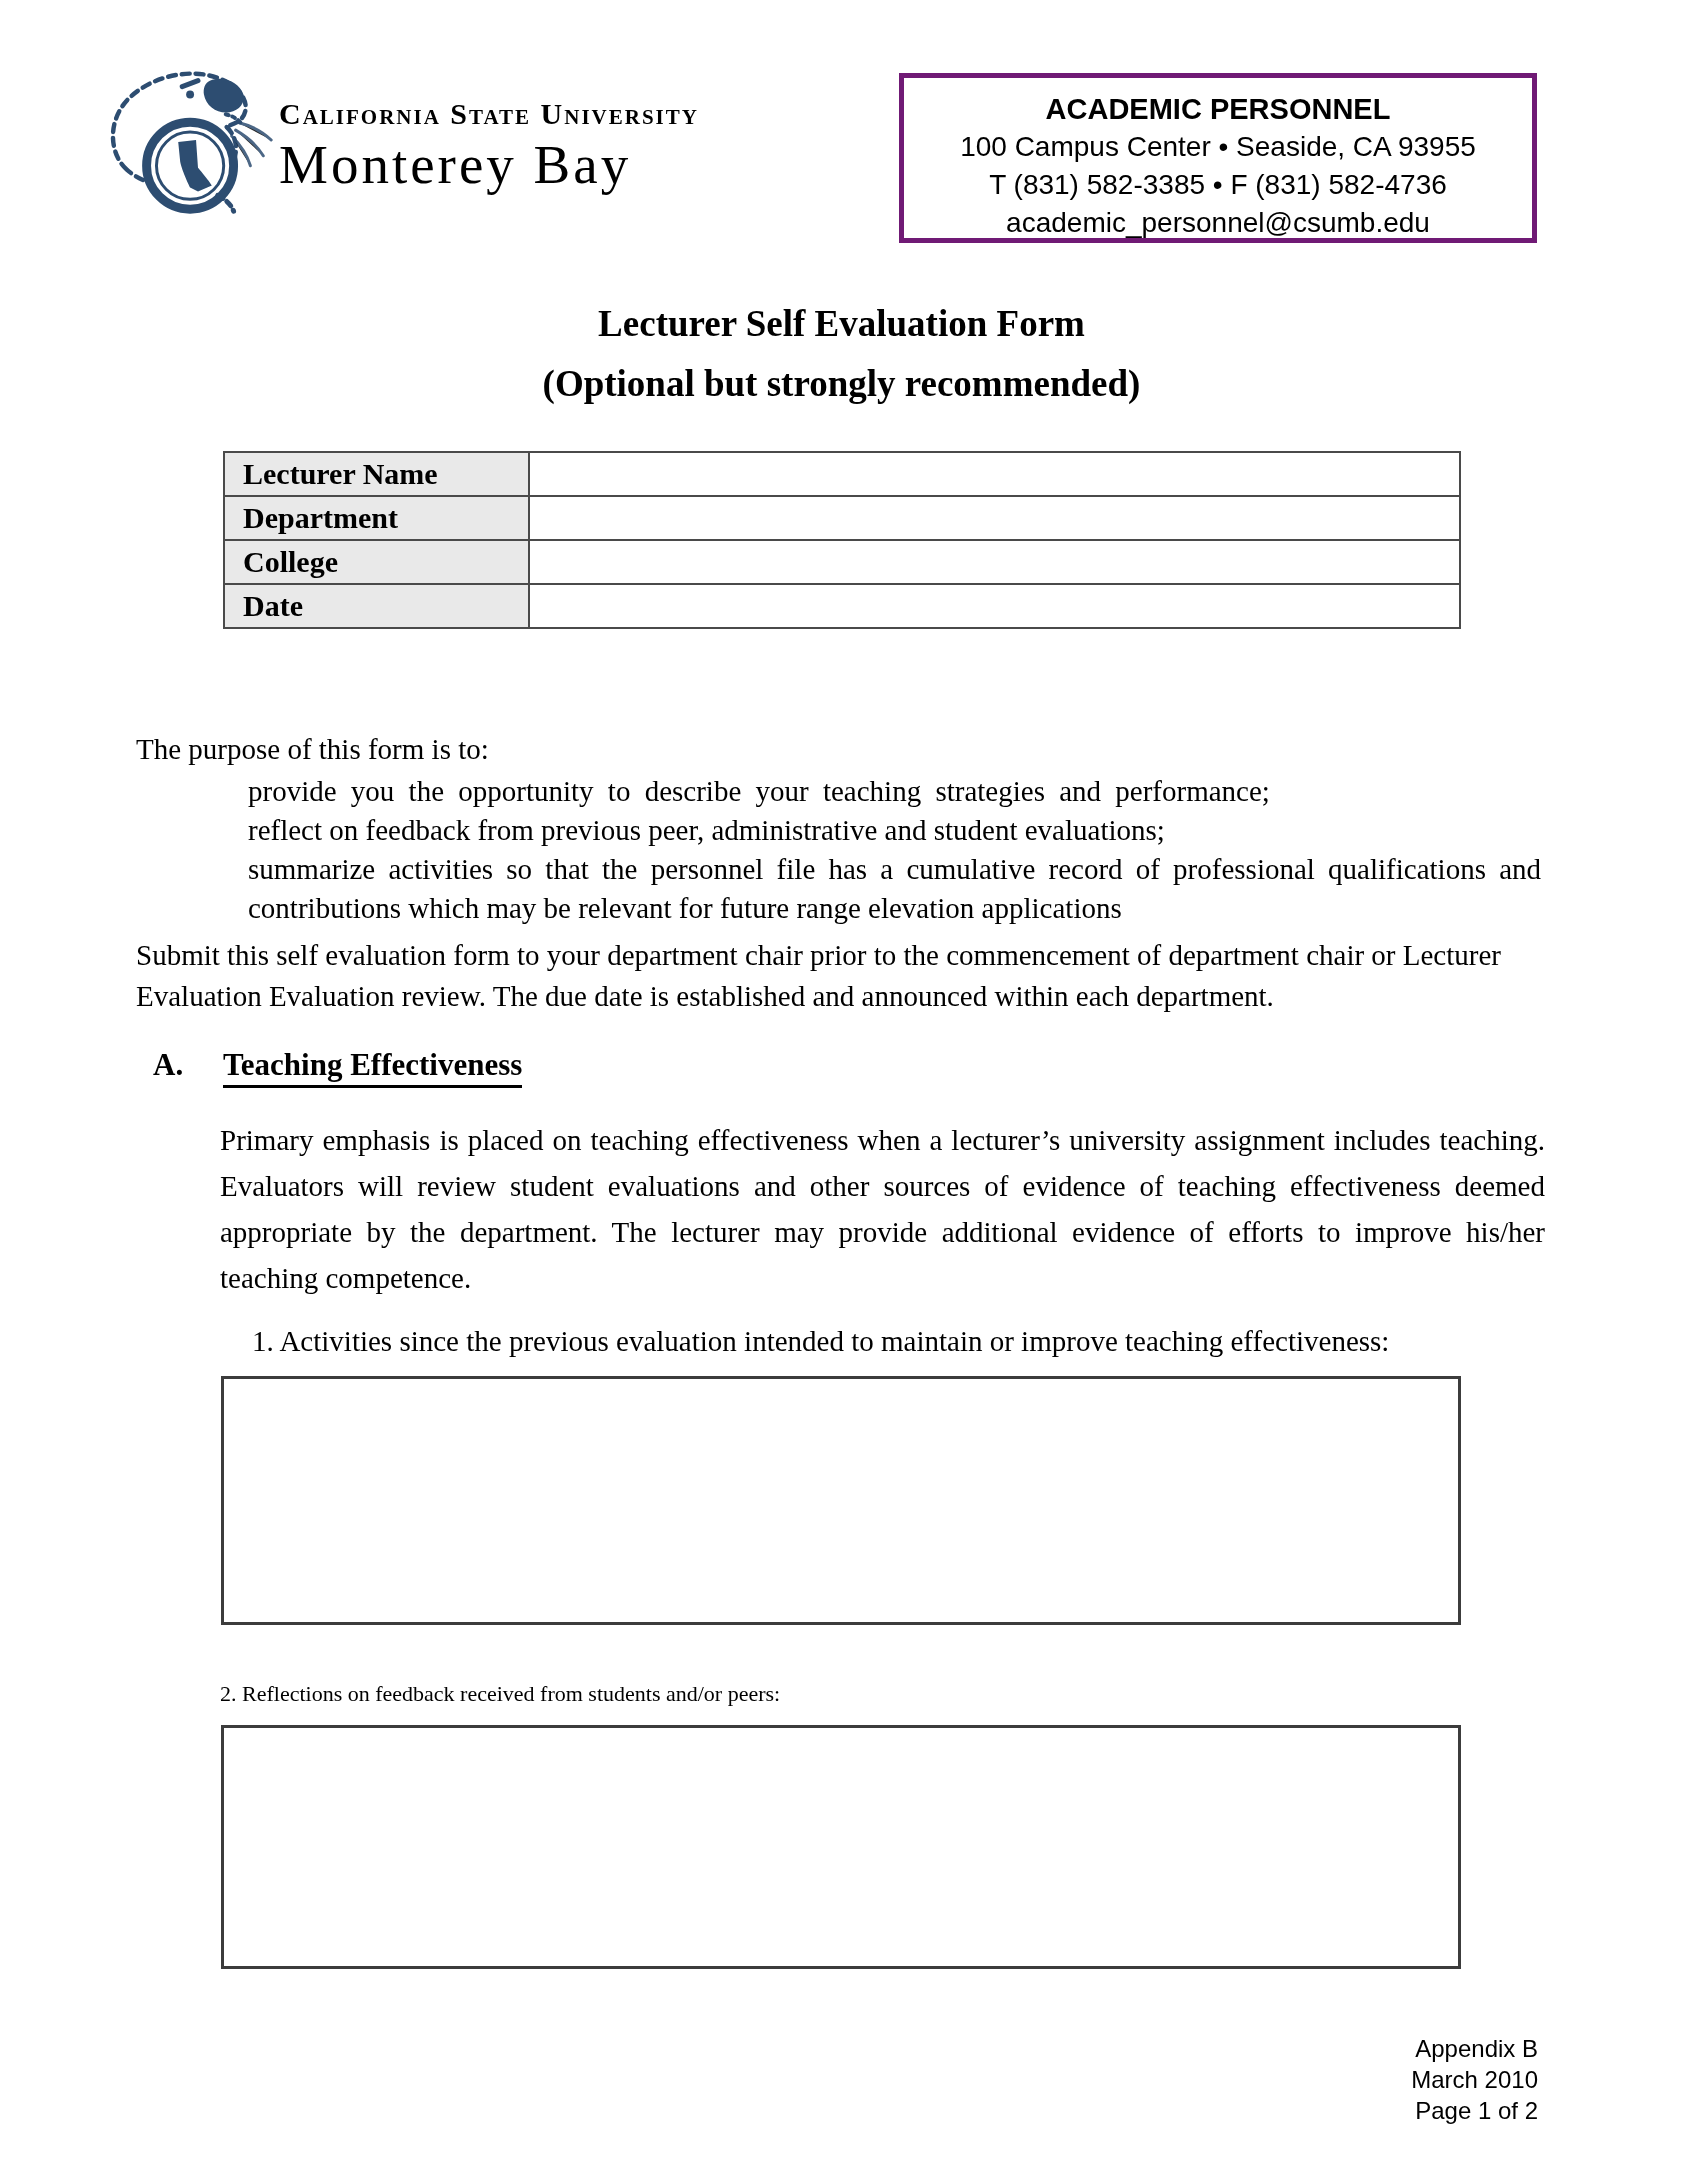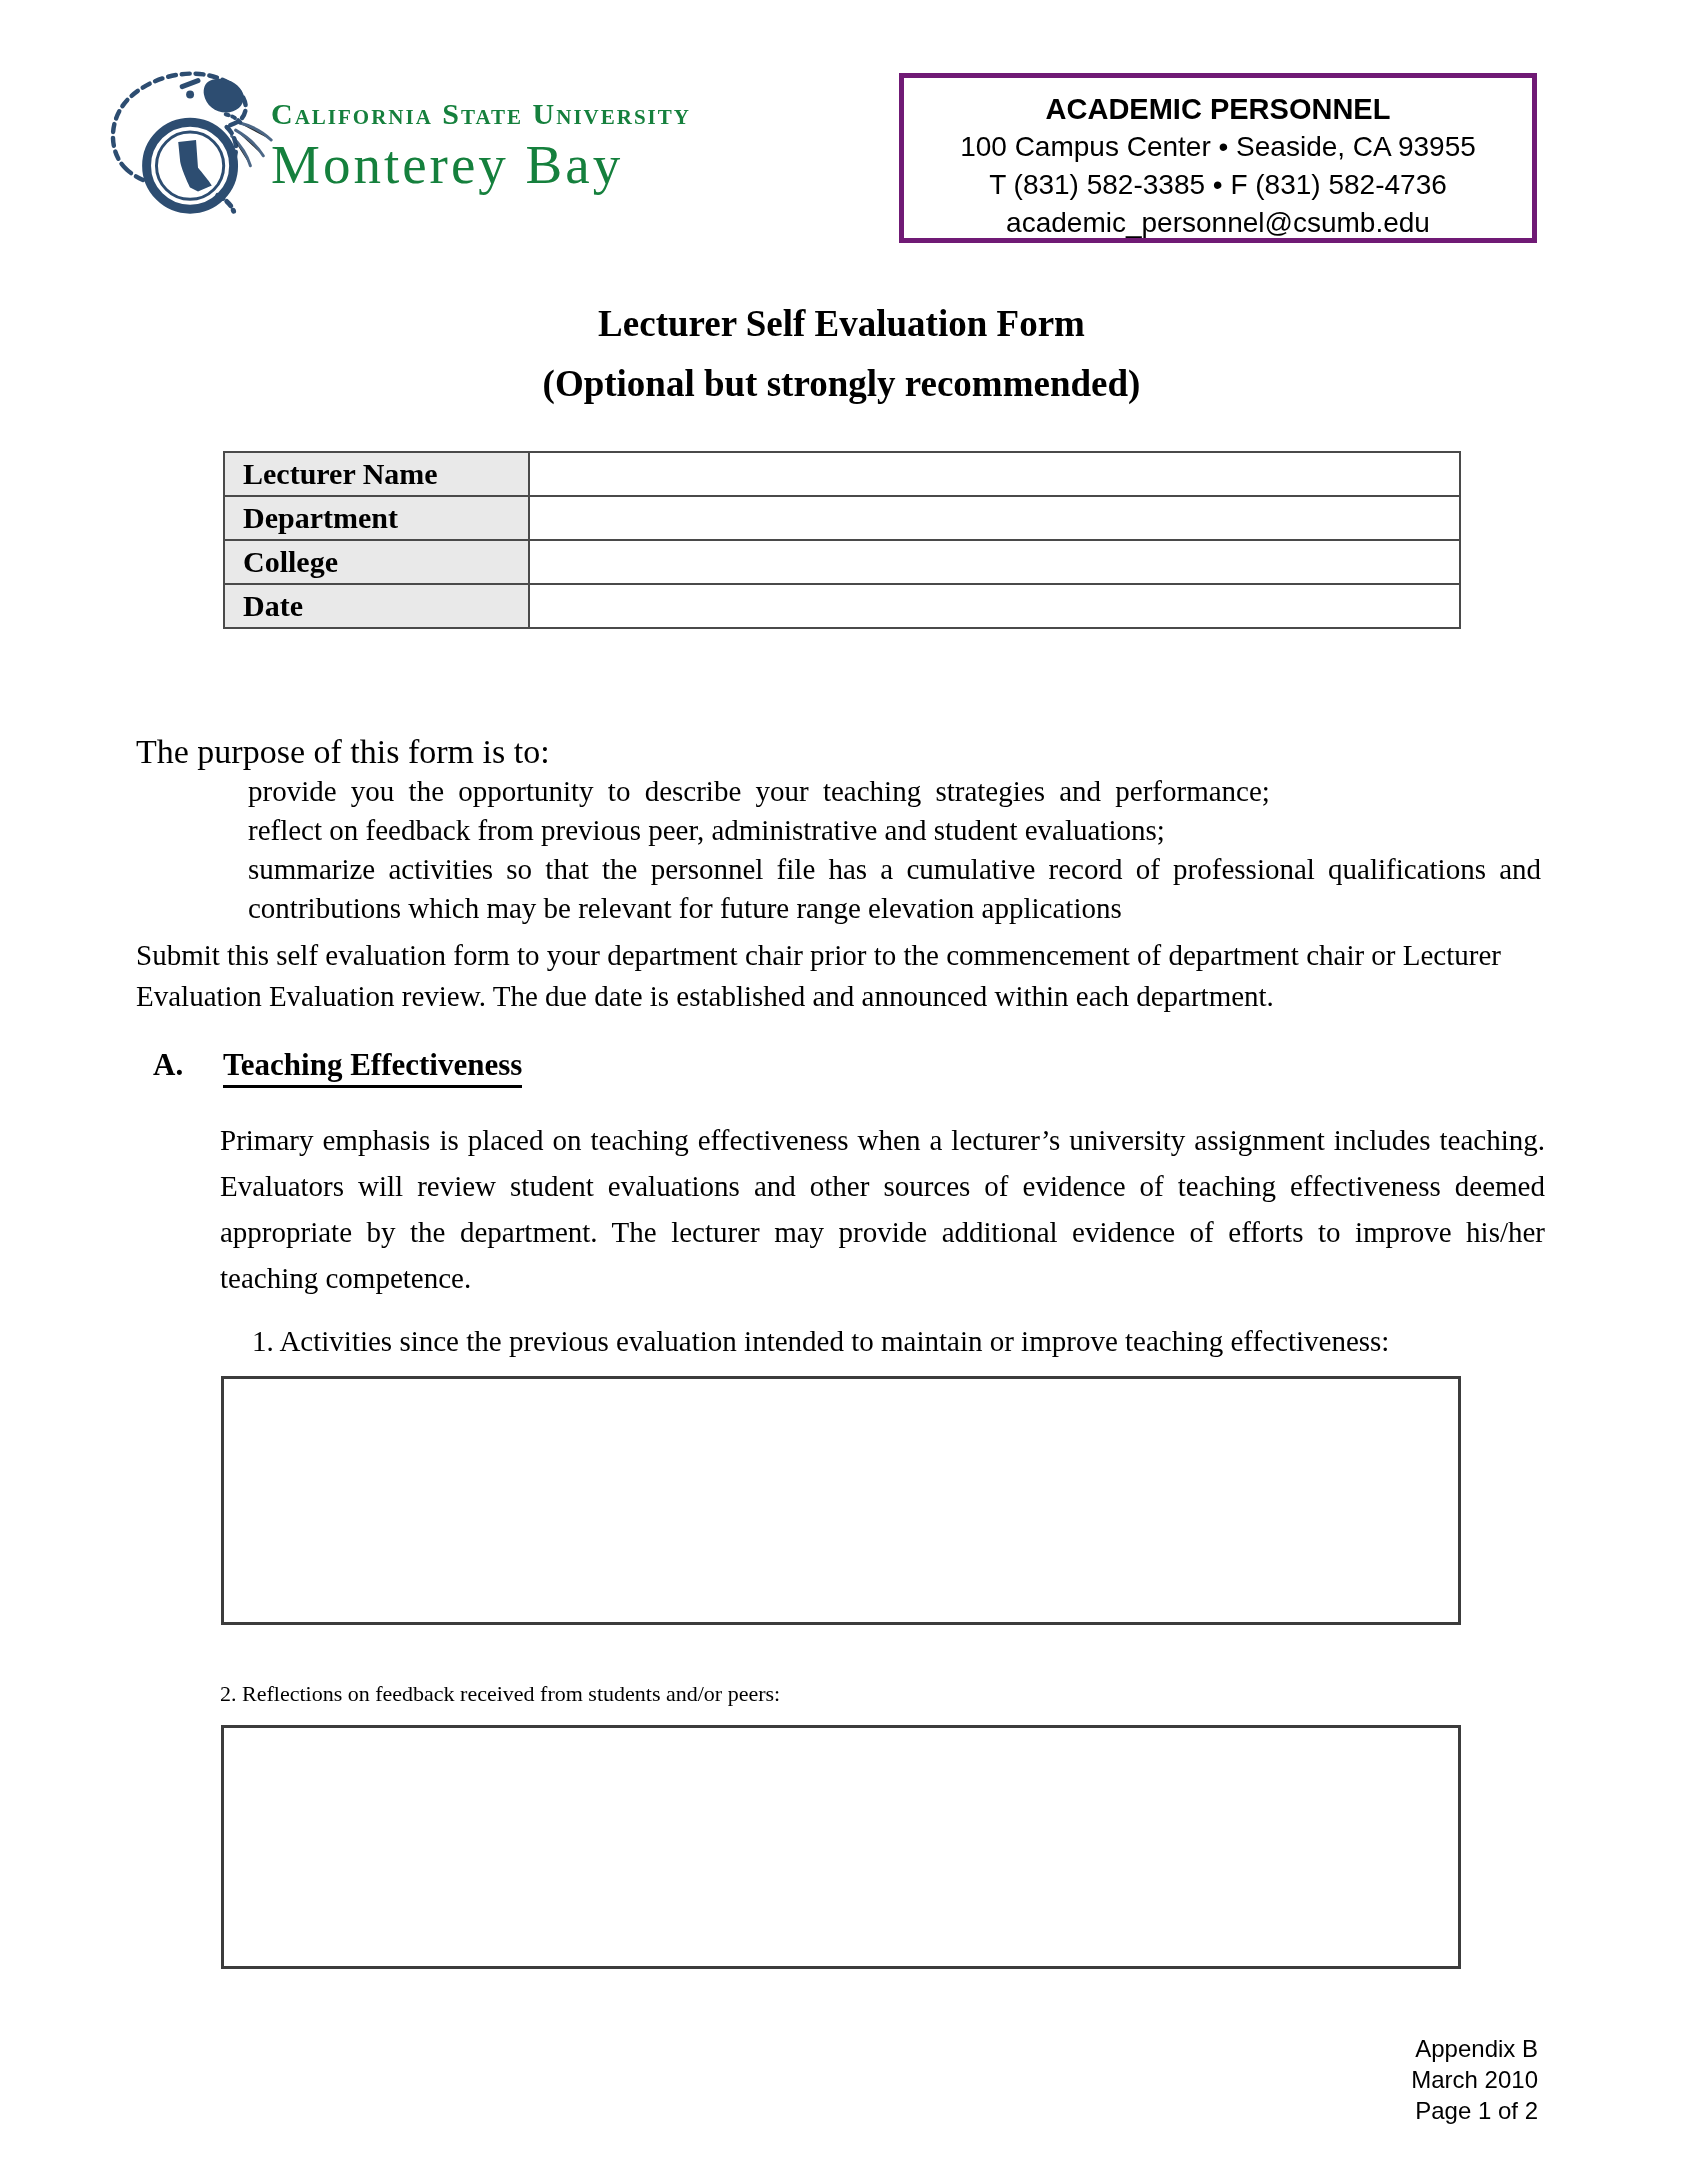--- a/index.html
+++ b/index.html
@@ -7,21 +7,21 @@
     position:relative;
     width:1683px;height:2178px;
     background:#fff;
     font-family:"Liberation Serif", serif;
     color:#000;
     overflow:hidden;
   }
   
   .logo{position:absolute;left:99px;top:51px;width:614px;height:178px;}
   .logo-art{position:absolute;left:0;top:0;width:198px;height:178px;}
-  .logo-text{position:absolute;left:172px;top:46px;color:#15803d;}
+  .logo-text{position:absolute;left:180px;top:46px;color:#000000;}
   .logo-line1{
     font-family:"Liberation Serif", serif;
     font-variant:small-caps;
     font-size:30px;letter-spacing:2px;font-weight:600;
   }
   .logo-line2{
     font-family:"Liberation Serif", serif;
     font-size:55px;letter-spacing:3px;margin-top:2px;font-weight:500;
   }
   .contact-box{
@@ -49,21 +49,21 @@
     height:44px;
     box-sizing:border-box;
     font-size:30px;
   }
   .info-table td.lbl{
     width:305px;background:#e9e9e9;font-weight:bold;
     padding-left:18px;
   }
   .info-table td.val{background:#fff;}
   
-  .purpose-intro{position:absolute;left:136px;top:733px;font-size:34px;}
+  .purpose-intro{position:absolute;left:136px;top:733px;font-size:29px;}
   .purpose-items{position:absolute;left:248px;top:772px;width:1293px;}
   .purpose-item{font-size:29px;line-height:39px;text-align:justify;}
   .purpose-item:first-child{word-spacing:7px;}
   .submit-note{
     position:absolute;left:136px;top:935px;width:1408px;
     font-size:29px;line-height:41px;
   }
   
   .section-letter{position:absolute;left:153px;top:1047px;font-size:31px;font-weight:bold;}
   .section-heading{

